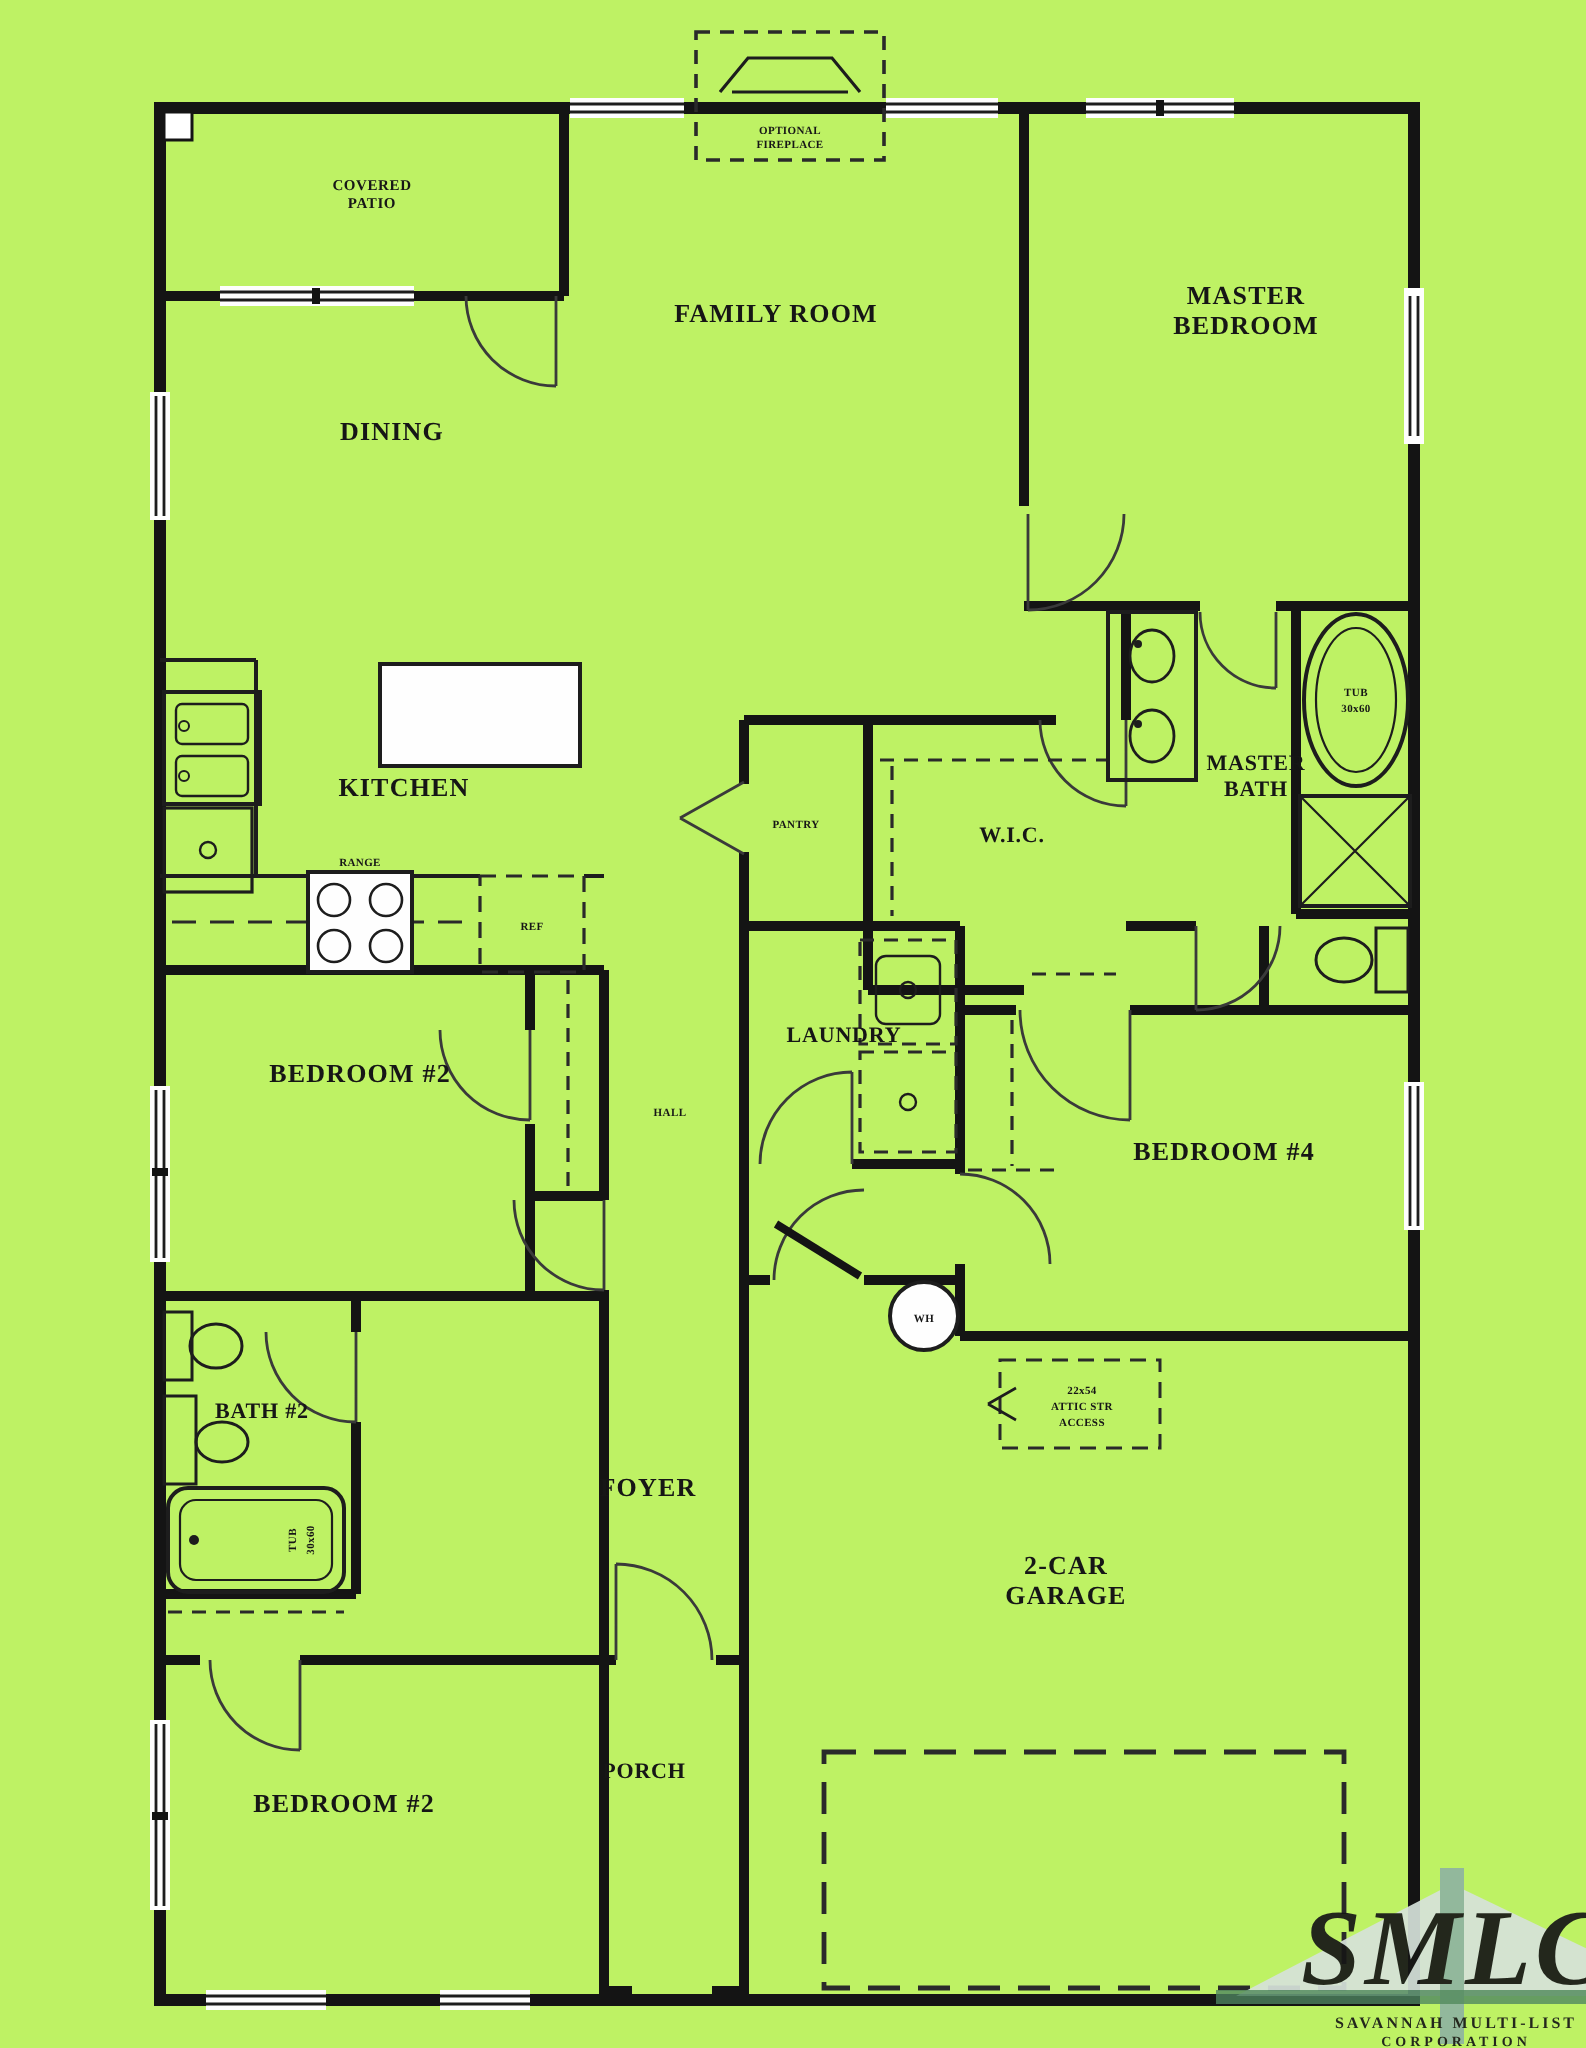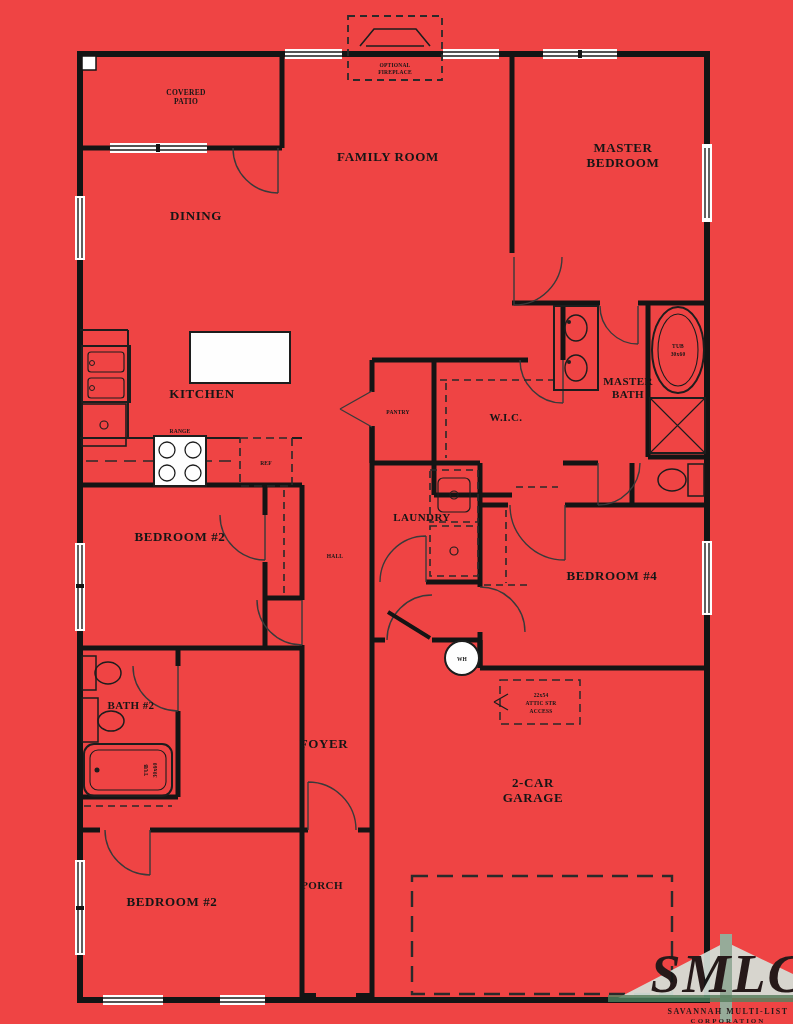--- a/index.html
+++ b/index.html
@@ -1,17 +1,17 @@
 <!DOCTYPE html>
 <html><head>
 <meta charset="utf-8">
 <style>
   html,body{margin:0;padding:0;background:#e8e8e8;}
   .page{
-    position:relative;width:793px;height:1024px;background:#ef4444;
+    position:relative;width:793px;height:1024px;background:#bef264;
     font-family:"Liberation Serif", serif;overflow:hidden;margin:0 auto;
   }
   svg{position:absolute;inset:0;}
   text{fill:#161616;font-family:"Liberation Serif", serif;font-weight:bold;}
   .room-lbl{font-size:13px;letter-spacing:.6px;}
   .room-lbl-sm{font-size:11px;letter-spacing:.4px;}
   .tiny-lbl{font-size:7.5px;letter-spacing:.3px;}
   .micro-lbl{font-size:5.5px;letter-spacing:.2px;}
   .wall{stroke:#141414;fill:none;}
   .fix{stroke:#1d1d1d;fill:none;}

